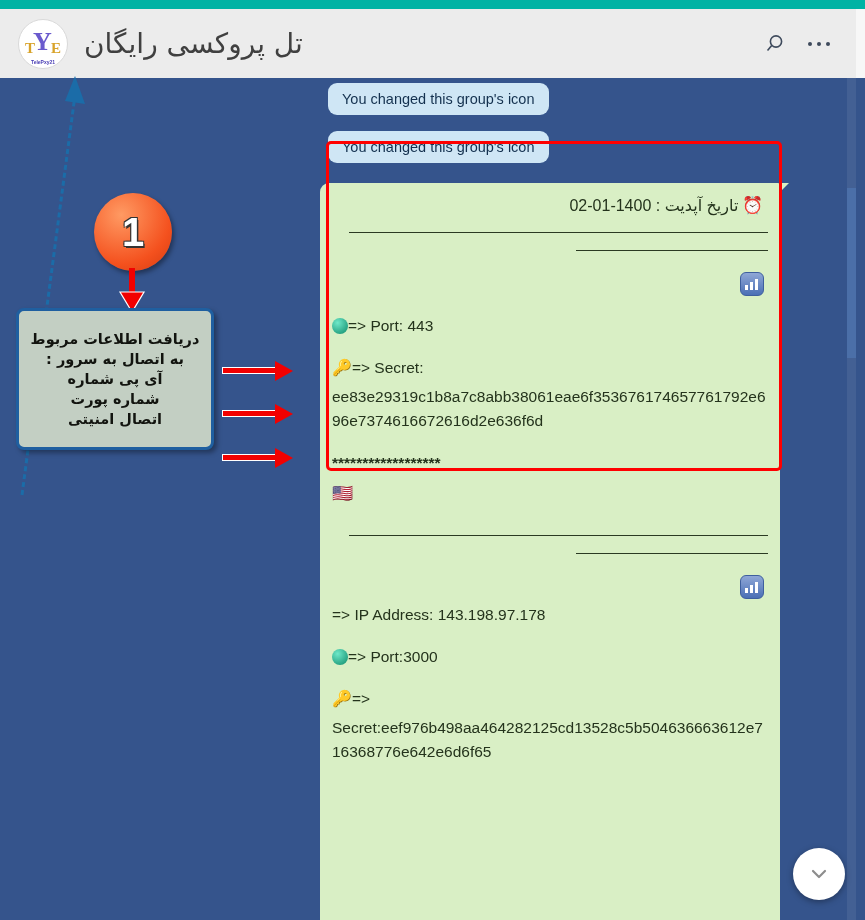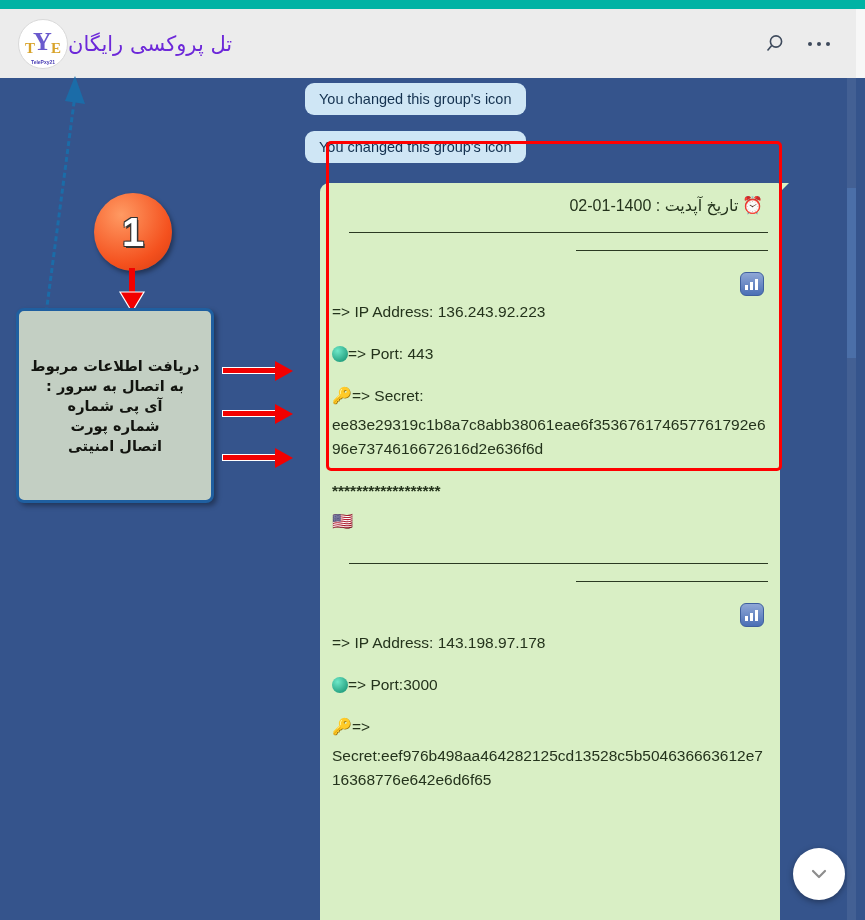--- a/index.html
+++ b/index.html
@@ -58,23 +58,23 @@
     font-size: 15px; font-weight: bold; color: #d8a32a;
     font-family: "Liberation Serif", serif;
   }
   .avatar .logo-sub {
     position: absolute; left: 50%; bottom: 3px;
     transform: translateX(-50%);
     font-size: 5px; color: #4a3fb5; font-weight: bold;
     white-space: nowrap;
   }
   .header-title {
-    margin-left: 0;
-    font-size: 21px;
-    color: #6d28d9;
+    margin-left: 16px;
+    font-size: 28px;
+    color: #404040;
     direction: rtl;
     font-family: "DejaVu Sans", sans-serif;
     white-space: nowrap;
   }
   .header-actions {
     margin-left: auto;
     display: flex; align-items: center;
     gap: 22px;
     padding-right: 26px;
   }
@@ -89,20 +89,21 @@
   }
 
   .sys-msg {
     position: absolute;
     background: #cfe6f5;
     color: #14314f;
     border-radius: 9px;
     font-size: 14.5px;
     padding: 8px 14px;
     white-space: nowrap;
+    margin-left: 23px;
   }
   .sys1 { left: 305px; top: 5px; }
   .sys2 { left: 305px; top: 53px; }
 
   
   .bubble {
     position: absolute;
     left: 320px; top: 105px;
     width: 460px;
     min-height: 760px;
@@ -200,21 +201,21 @@
     border-radius:50%;
     background: radial-gradient(circle at 35% 30%, #6ee8c8, #0d8a6a);
     vertical-align: -3px;
   }
   .key-ico { font-size: 16px; }
 
   
   .ann-box {
     position: absolute;
     left: 16px; top: 308px;
-    width: 198px; height: 195px;
+    width: 198px; height: 142px;
     background: #c3cfc3;
     border: 3px solid #1f5fa0;
     border-radius: 8px;
     box-shadow: 3px 3px 5px rgba(0,0,0,0.35);
     display: flex; flex-direction: column;
     justify-content: center;
     align-items: center;
     gap: 4px;
     padding: 6px;
   }
@@ -331,21 +332,20 @@
 
       <div>
 
         <div class="rule-long"></div>
         <div class="rule-short"></div>
 
         <div class="sig-row">
           <span class="sig-ico"><i></i><i></i><i></i></span>
         </div>
 
-        <div class="line">=&gt; IP Address:  136.243.92.223</div>
         <div class="gap"></div>
         <div class="line">
           <span class="dot-green"></span><span>=&gt; Port: 443</span>
         </div>
         <div class="gap"></div>
         <div class="line">
           <span class="key-ico">🔑</span><span>=&gt; Secret:</span>
         </div>
         <div class="line">ee83e29319c1b8a7c8abb38061eae6f353676174657761792e696e7374616672616d2e636f6d</div>
         <div class="gap"></div>

